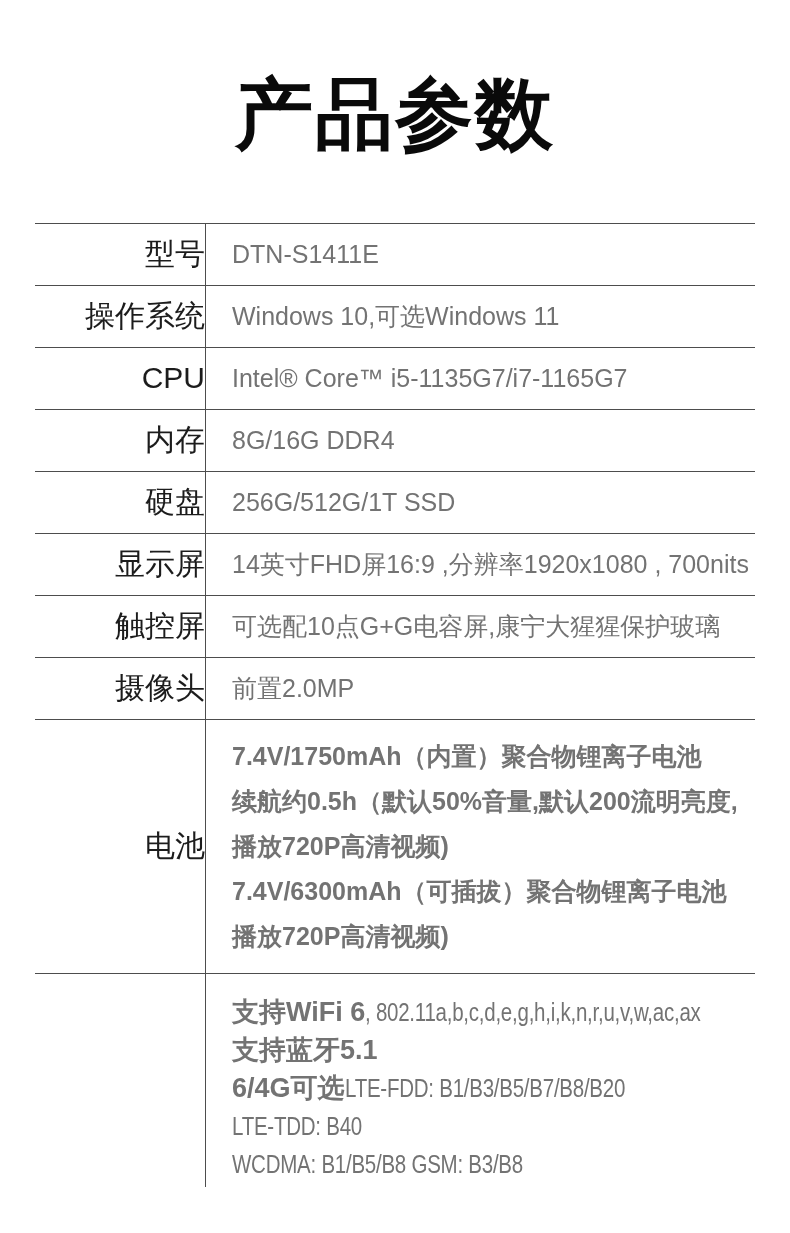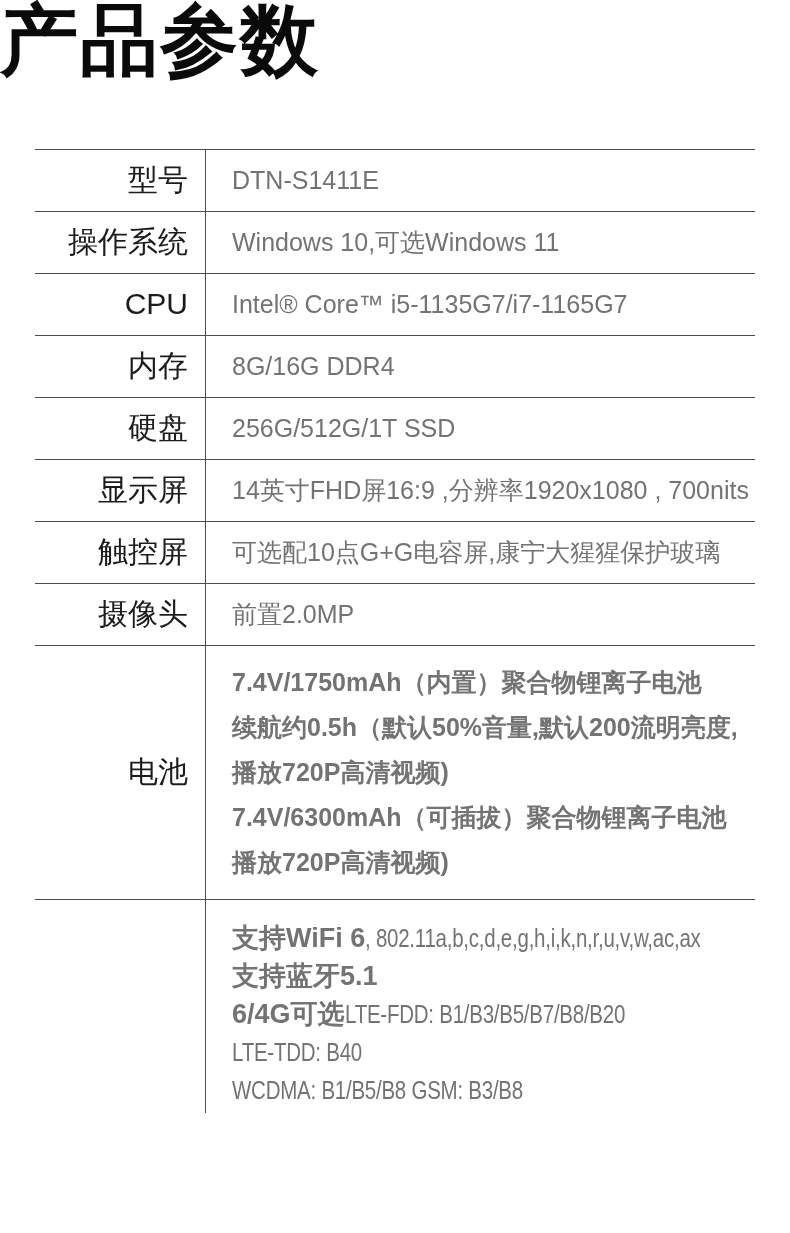--- a/index.html
+++ b/index.html
@@ -9,23 +9,25 @@
   }
   body {
     width: 790px;
     height: 1233px;
     overflow: hidden;
     font-family: "Liberation Sans", "DejaVu Sans", sans-serif;
     color: #1c1c1c;
   }
   .page-title {
     margin: 0;
+    padding-top: 74px;
     font-size: 78px;
     line-height: 1.05;
     font-weight: 900;
+    text-align: center;
     color: #0a0a0a;
     letter-spacing: 2px;
   }
   .spec-table {
     margin: 67px 35px 0 35px;
     border-top: 1px solid #4d4d4d;
   }
   .spec-row {
     display: flex;
     border-bottom: 1px solid #4d4d4d;
@@ -35,21 +37,20 @@
     border-bottom: none;
     min-height: 213px;
   }
   .label-cell {
     flex: 0 0 171px;
     box-sizing: border-box;
     border-right: 1px solid #4d4d4d;
     display: flex;
     align-items: center;
     justify-content: flex-end;
-    padding-right: 17px;
     font-size: 30px;
     color: #1c1c1c;
   }
   .value-cell {
     flex: 1;
     display: flex;
     align-items: center;
     padding-left: 26px;
     font-size: 25px;
     white-space: nowrap;

